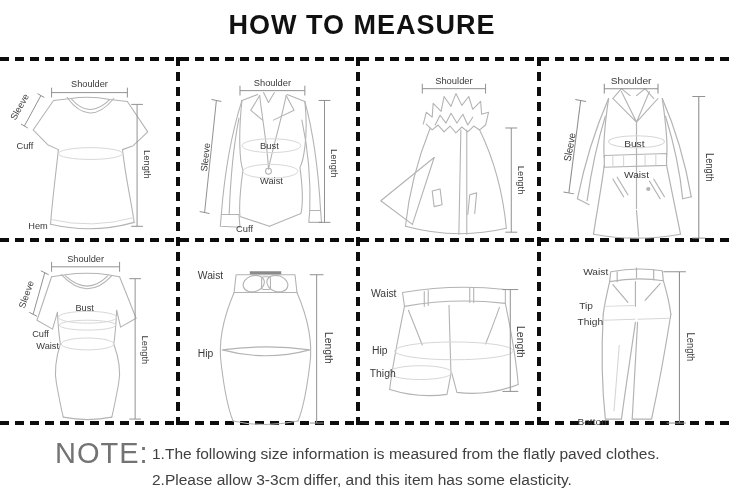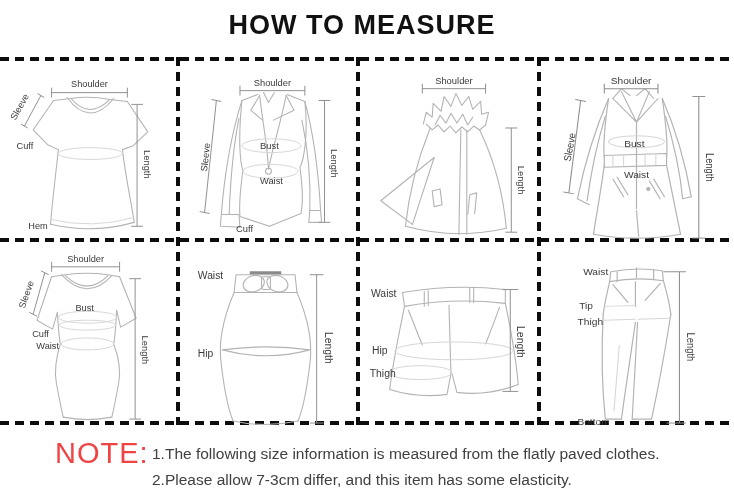--- a/index.html
+++ b/index.html
@@ -22,21 +22,21 @@
   }
   .cell { position:absolute;margin-top:8px; }
   svg { display:block; width:100%; height:100%; }
   svg text { font-family:"Liberation Sans", sans-serif; font-size:9.5px; fill:#3a3a3a; }
   svg .big { font-size:10.5px; }
   .garment { stroke:#b3b3b3; stroke-width:1.1; fill:none; stroke-linecap:round; stroke-linejoin:round; }
   .faint   { stroke:#d6d6d6; stroke-width:1; fill:none; }
   .meas    { stroke:#8f8f8f; stroke-width:1; fill:none; }
   .dark    { stroke:#8a8a8a; stroke-width:3; fill:none; }
   .note-label {
-    position:absolute; left:55px; top:437px; font-size:29px; letter-spacing:1px; color:#ef4444;
+    position:absolute; left:55px; top:437px; font-size:29px; letter-spacing:1px; color:#737373;
   }
   .note-line { position:absolute; left:152px; font-size:15.5px; color:#404040; white-space:nowrap; }
   .note-line-1 { top:445px; }
   .note-line-2 { top:471px; }
 </style>
 </head>
 <body>
 
 <div class="title">HOW TO MEASURE</div>
 
@@ -293,13 +293,13 @@
   <text x="50" y="24" text-anchor="middle">Waist</text>
   <text x="41" y="59" text-anchor="middle">Tip</text>
   <text x="45" y="75" text-anchor="middle">Thigh</text>
   <text x="135" y="97" text-anchor="middle" transform="rotate(90 135 97)">Length</text>
   <text x="48" y="176" text-anchor="middle">Bottom</text>
 </svg>
 </div>
 
 <div class="note-label">NOTE:</div>
 <div class="note-line note-line-1">1.The following size information is measured from the flatly paved clothes.</div>
-<div class="note-line note-line-2">2.Please allow 7-3cm differ, and this item has some elasticity.</div>
+<div class="note-line note-line-2">2.Please allow 3-3cm differ, and this item has some elasticity.</div>
 
 </body></html>

